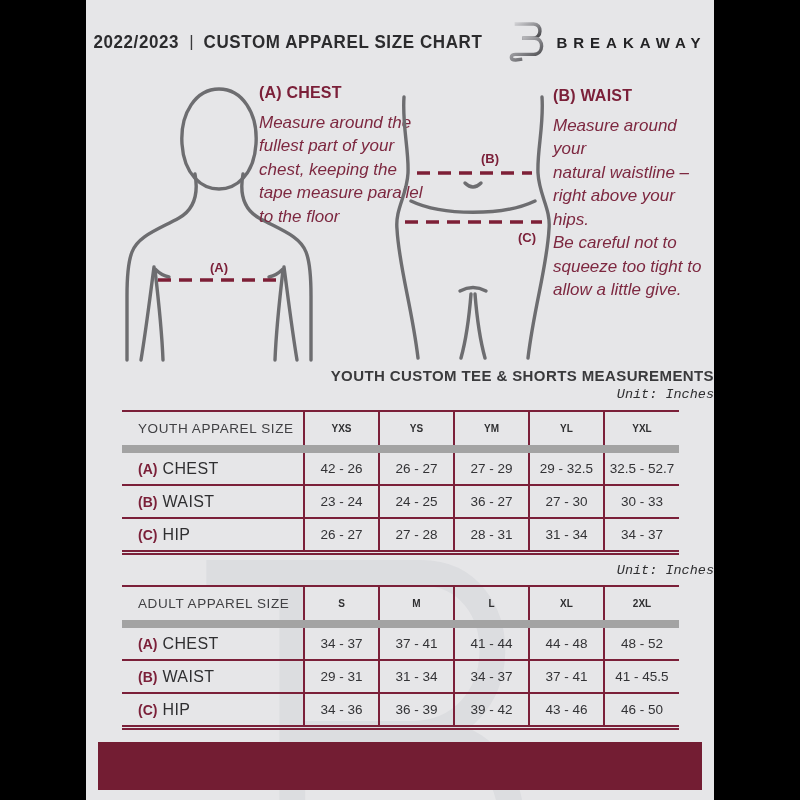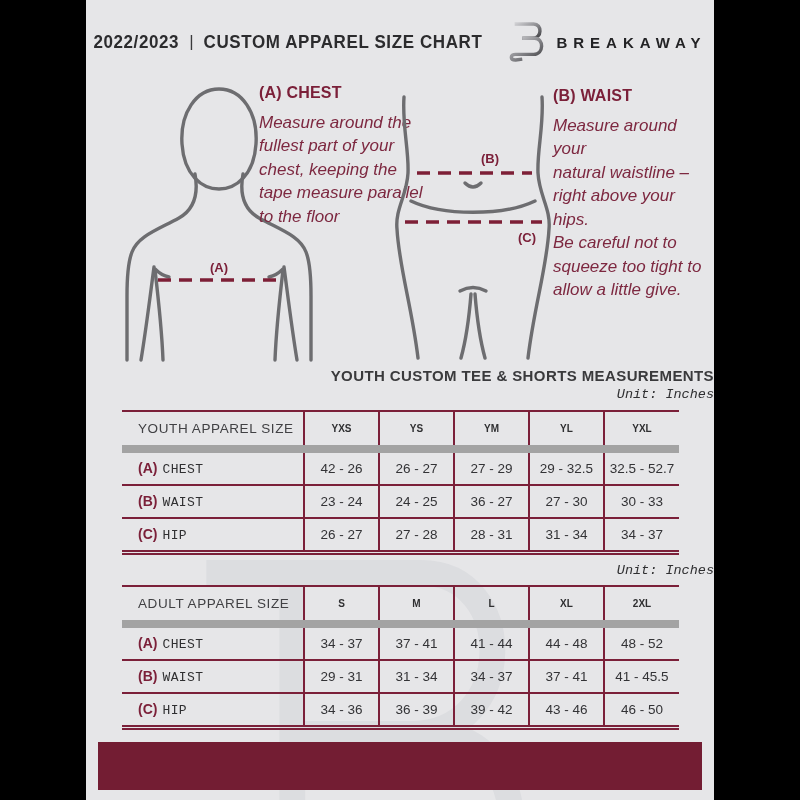--- a/index.html
+++ b/index.html
@@ -57,21 +57,21 @@
   .size th,.size td{
     padding:0;text-align:center;vertical-align:middle;
     border-left:2px solid #7b2039;
   }
   .size th:first-child,.size td:first-child{border-left:none;text-align:left;padding-left:16px;}
   .size thead th{height:33px;border-bottom:8px solid #a3a3a3;}
   .size tbody td{height:31px;border-top:2px solid #7b2039;font-size:13.5px;color:#333336;}
   .label-header{font-size:13.5px;font-weight:normal;letter-spacing:.6px;color:#414144;}
   .size-col{font-size:10px;font-weight:bold;color:#2f2f31;}
   .rowkey{color:#7b2039;font-weight:bold;font-size:14px;margin-right:5px;}
-  .rowlabel-text{font-size:13px;letter-spacing:.4px;color:#2f2f31;font-family:Liberation Mono, monospace;}
+  .rowlabel-text{font-size:16px;letter-spacing:.4px;color:#2f2f31;}
   
   .watermark{position:absolute;left:45px;top:530px;z-index:0;}
   .watermark path{fill:none;stroke:#dcdde0;stroke-width:2.4;}
   .footer-bar{
     position:absolute;left:12px;top:742px;width:604px;height:48px;
     background:#731d33;z-index:3;
   }
 </style>
 </head>
 <body>

